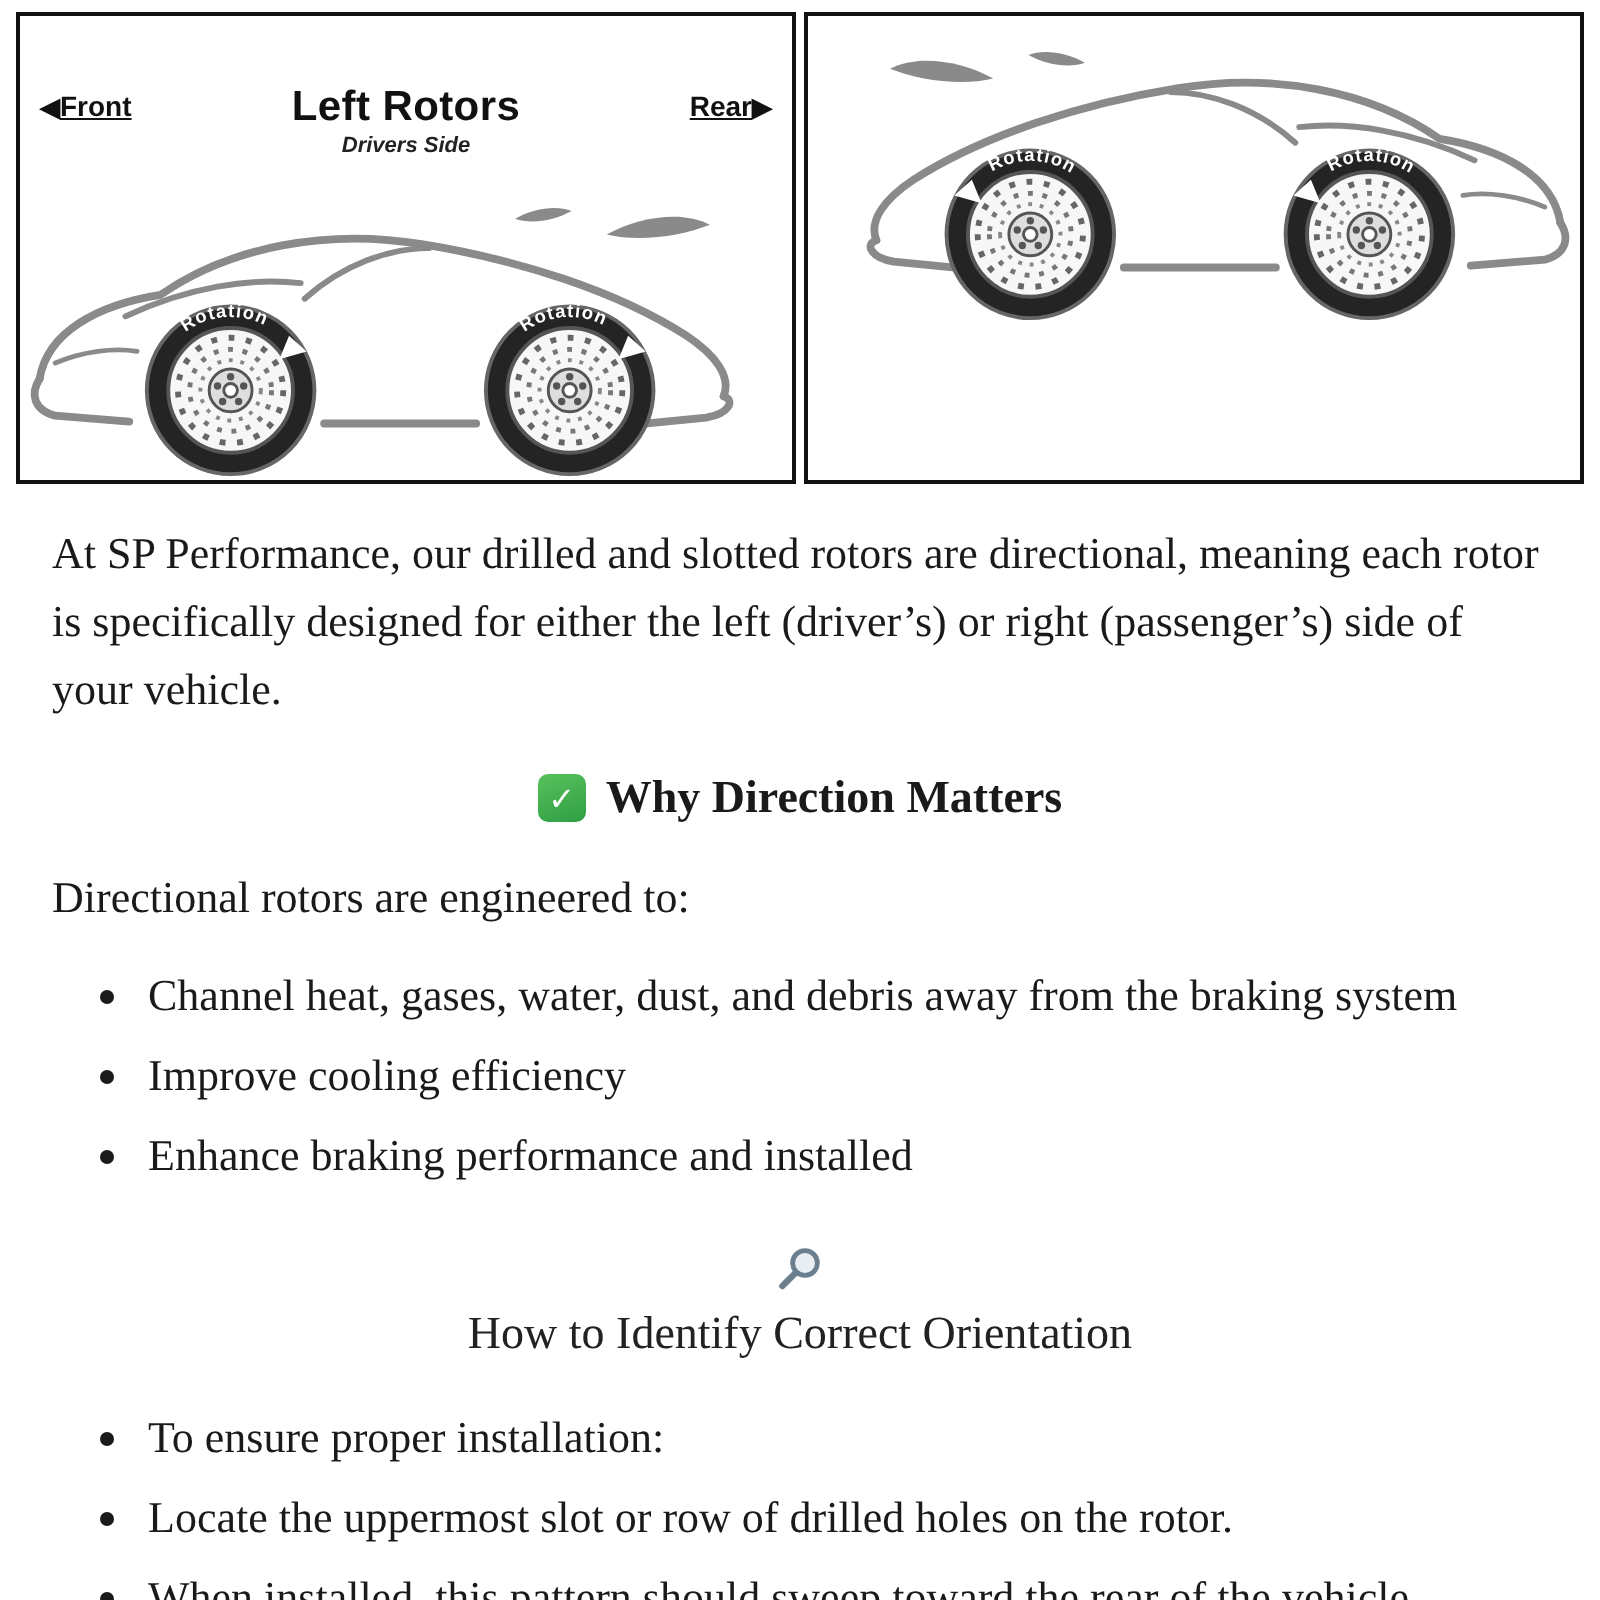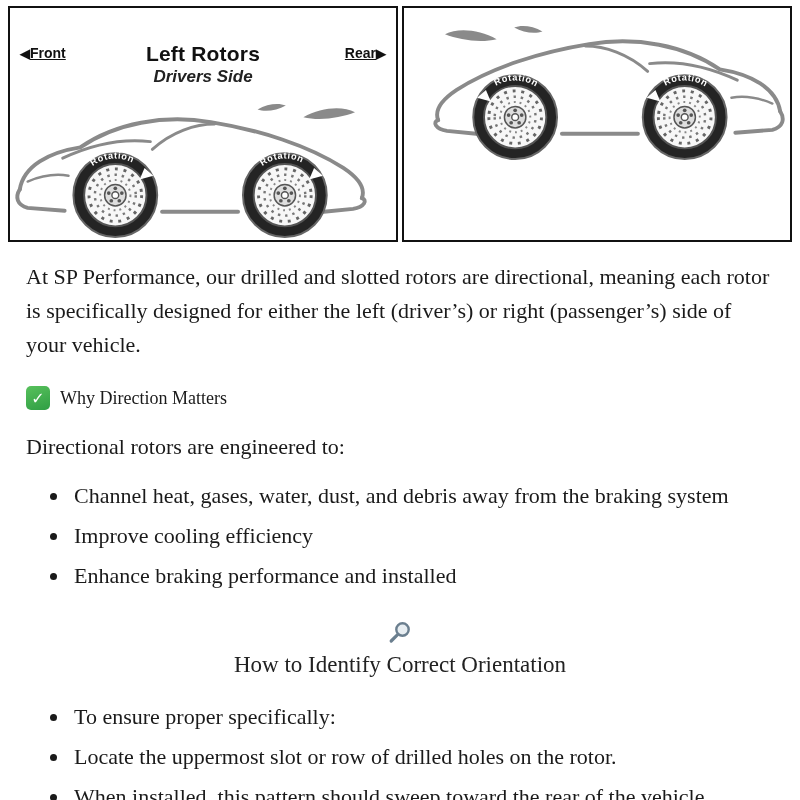--- a/index.html
+++ b/index.html
@@ -5,33 +5,33 @@
   * { margin:0; padding:0; box-sizing:border-box; }
   html,body { background:#ffffff; width:800px; }
   body { font-family:"Liberation Serif", serif; color:#1a1a1a; }
 
   
   .diagram-wrap { display:flex; gap:4px; margin:6px 8px 0 8px; }
   .panel { flex:1; border:2px solid #111; background:#fff; position:relative; padding-top:2px; }
   .panel-header { position:relative; height:46px; font-family:"Liberation Sans", sans-serif; }
   .panel-title-block { text-align:center;margin-top:32px; }
   .panel-title { font-size:21px; font-weight:bold; color:#111; letter-spacing:.2px; }
-  .panel-subtitle { font-size:17px; font-weight:bold; font-style:italic; color:#222; margin-top:1px; }
+  .panel-subtitle { font-size:11px; font-weight:bold; font-style:italic; color:#222; margin-top:1px; }
   .dir-label { position:absolute; top:3px; font-size:14px; font-weight:bold; color:#111; }
   .dir-label .lbl { text-decoration:underline; }
   .dir-label.left { left:10px; }
   .dir-label.right { right:10px; }
   .dir-arrow { font-size:13px; }
   .car-svg { display:block; width:100%; height:152px; }
   .rot-text { font-family:"Liberation Sans", sans-serif; font-size:9.5px; font-weight:bold; fill:#ffffff; letter-spacing:.6px; }
 
   
   .content { padding:18px 26px 8px 26px; }
   .content p.intro { font-size:22px; line-height:1.55; margin-bottom:18px; }
-  h2.sec { font-size:18px; font-weight:normal; margin:24px 0 20px 0; display:flex; align-items:center; gap:10px; }
+  h2.sec { font-size:23px; font-weight:bold; margin:24px 0 20px 0; display:flex; align-items:center; gap:10px;justify-content:center; }
   h3.sec { font-size:23px; font-weight:normal; color:#222; margin:26px 0 22px 0; display:flex; align-items:center; gap:8px;flex-direction:column; }
   .lead { font-size:22px; line-height:1.5; margin-bottom:16px; }
   ul.blist { margin:0 0 6px 44px; }
   ul.blist li { font-size:22px; line-height:1.55; margin-bottom:6px; padding-left:4px; }
 
   
   .check-icon { display:inline-flex; width:24px; height:24px; border-radius:5px;
     background:linear-gradient(160deg,#58c15c,#2f9e44); align-items:center; justify-content:center;
     color:#fff; font-family:"DejaVu Sans", sans-serif; font-size:16px; font-weight:bold; flex:0 0 auto; }
   .check-icon::after { content:"✓"; }
@@ -143,18 +143,18 @@
 
   <h3 class="sec">
     <svg class="mag-icon" viewBox="0 0 24 24">
       <circle cx="14.5" cy="9.5" r="6.2" fill="#e8eef2" stroke="#6b7f8f" stroke-width="2.4"></circle>
       <line x1="9.6" y1="14.6" x2="3.2" y2="21" stroke="#6b7f8f" stroke-width="3.2" stroke-linecap="round"></line>
     </svg>
     <span>How to Identify Correct Orientation</span>
   </h3>
 
   <ul class="blist">
-    <li>To ensure proper specifically:</li>
+    <li>To ensure proper installation:</li>
     <li>Locate the uppermost slot or row of drilled holes on the rotor.</li>
     <li>When installed, this pattern should sweep toward the rear of the vehicle.</li>
   </ul>
 
 </div>
 
 </body></html>

